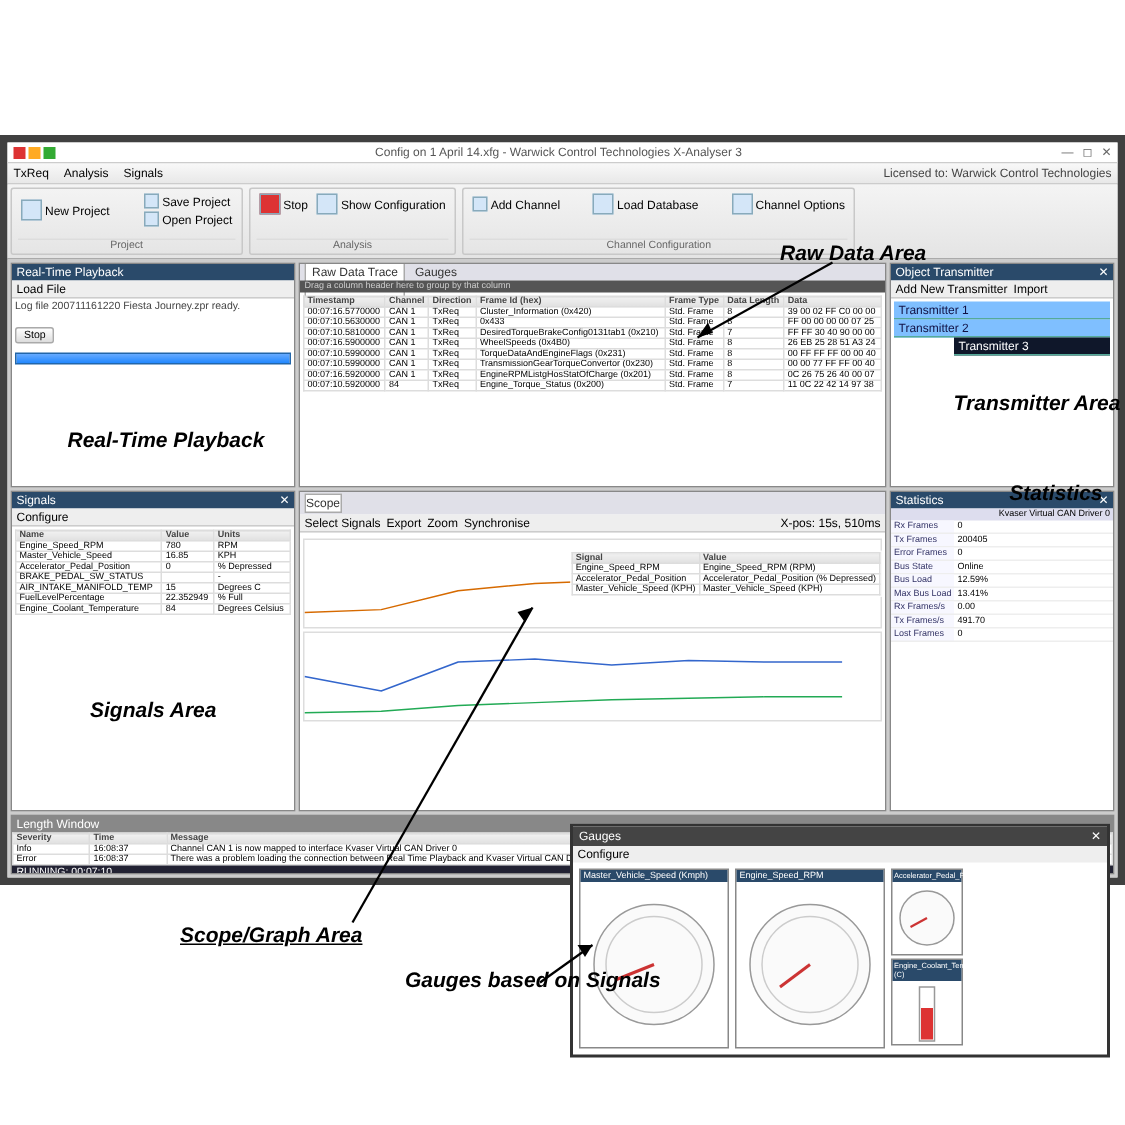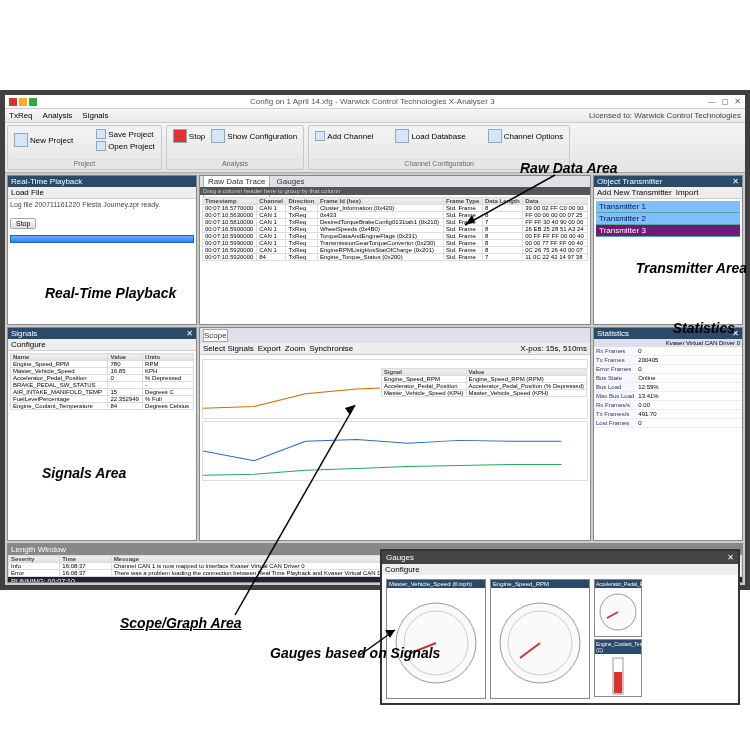--- a/index.html
+++ b/index.html
@@ -29,21 +29,21 @@
 .tbl th, .tbl td { border: 1px solid #ddd; padding: 0 2px; font-size: 6px; text-align: left; background: #fff; }
 .tbl th { background: linear-gradient(#f0f0f0,#e0e0e0); color: #444; }
 .playback { grid-column: 1; grid-row: 1; }
 .rawdata { grid-column: 2; grid-row: 1; }
 .trans { grid-column: 3; grid-row: 1; }
 .signals { grid-column: 1; grid-row: 2; }
 .scope { grid-column: 2; grid-row: 2; }
 .stats { grid-column: 3; grid-row: 2; }
 .status { grid-column: 1 / 4; grid-row: 3; }
 .trans .trow { background: #7fbfff; padding: 1px 3px; border-bottom: 1px solid #5a9; color: #114; }
-.trans .trow.dark { background: #701a75; color: #fff; }
+.trans .trow.dark { background: #0f172a; color: #fff; margin-left: 40px; }
 .statgrid { display: grid; grid-template-columns: auto 1fr; }
 .statgrid div { padding: 1px 2px; font-size: 6px; border-bottom: 1px solid #eee; }
 .statgrid .k { background: #f7f7ff; color: #336; }
 .annot { position: absolute; font-style: italic; font-weight: bold; font-size: 14px; color: #000; pointer-events: none; }
 .arrow { position: absolute; pointer-events: none; }
 .gauges-pop { position: absolute; background: #fff; border: 2px solid #333; }
 .gauges-pop .ghdr { background: #444; color: #fff; padding: 2px 4px; font-size: 8px; display:flex; }
 .gauges-pop .gbody { display: flex; gap: 4px; padding: 4px; }
 .gauge { border: 1px solid #888; width: 100px; height: 120px; display: flex; flex-direction: column; }
 .gauge .gt { background: #2a4a6a; color: #fff; font-size: 6px; padding: 1px 2px; }
@@ -469,21 +469,21 @@
           </svg>
       </div>
     </div>
   </div>
 </div>
 
 <div class="annot" style="top:160px;left:520px;">Raw Data Area</div>
 <div class="annot" style="top:285px;left:45px;">Real-Time Playback</div>
 <div class="annot" style="top:260px;right:3px;">Transmitter Area</div>
 <div class="annot" style="top:320px;right:15px;">Statistics</div>
-<div class="annot" style="top:465px;left:42px;">Signals Area</div>
+<div class="annot" style="top:465px;left:60px;">Signals Area</div>
 <div class="annot" style="top:615px;left:120px;text-decoration:underline;">Scope/Graph Area</div>
 <div class="annot" style="top:645px;left:270px;text-align:center;">Gauges based on Signals</div>
 
 <svg class="arrow" style="top:170px;left:460px;width:100px;height:60px;">
     <line x1="95" y1="5" x2="5" y2="55" stroke="#000" stroke-width="1.5"></line>
     <polygon points="5,55 12,45 15,52" fill="#000"></polygon>
   </svg>
 <svg class="arrow" style="top:400px;left:230px;width:130px;height:220px;">
     <line x1="5" y1="215" x2="125" y2="5" stroke="#000" stroke-width="1.5"></line>
     <polygon points="125,5 115,8 120,15" fill="#000"></polygon>

